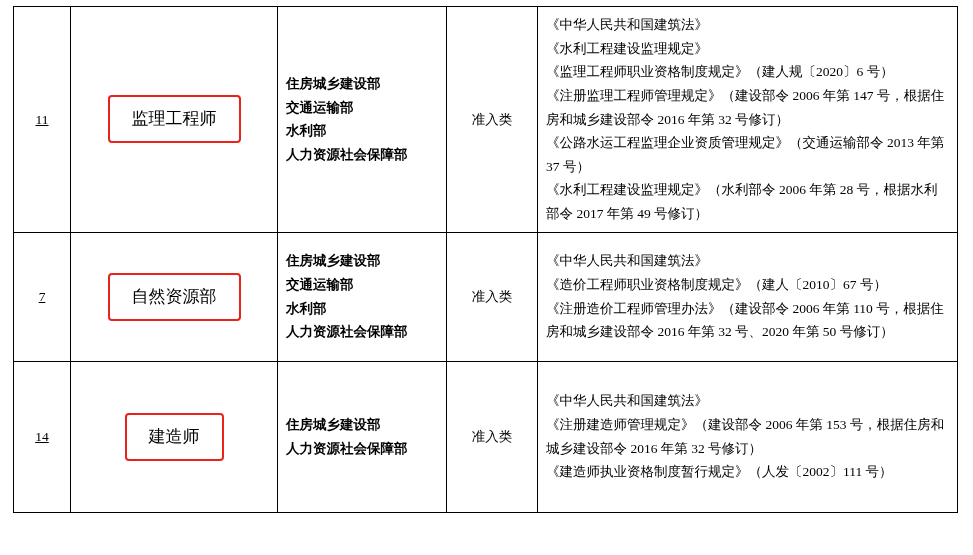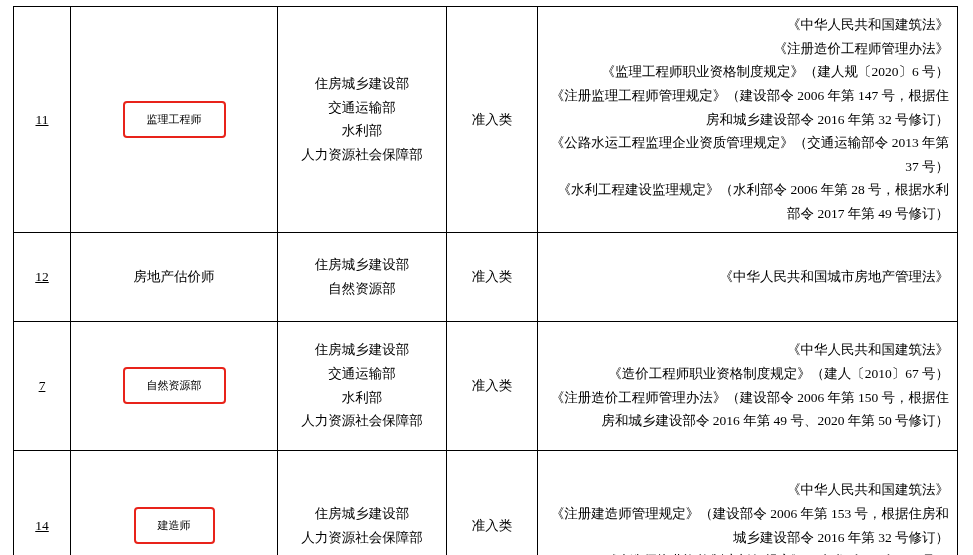--- a/index.html
+++ b/index.html
@@ -41,39 +41,39 @@
     font-size: 13.5px;
     text-decoration: underline;
   }
   td.col-name {
     width: 190px;
     text-align: center;
     position: relative;
   }
   td.col-dept {
     width: 152px;
-    text-align: center;
     line-height: 1.6;
+    font-weight: bold;
   }
   td.col-type {
     width: 74px;
     text-align: center;
     margin-top: 17px;
   }
   td.col-basis {
-    text-align: right;
+    text-align: left;
     line-height: 1.75;
   }
   .name-plain {
     display: inline-block;
     font-size: 13.5px;
   }
   .name-boxed {
     display: inline-block;
-    font-size: 11px;
+    font-size: 17px;
     border: 2px solid #e8231a;
     border-radius: 4px;
     padding: 7px 22px;
     background: transparent;
   }
   .dept-line {
     display: block;
     white-space: nowrap;
   }
   .basis-line {
@@ -99,57 +99,43 @@
         </td>
         <td class="col-dept">
           <span class="dept-line">住房城乡建设部</span>
           <span class="dept-line">交通运输部</span>
           <span class="dept-line">水利部</span>
           <span class="dept-line">人力资源社会保障部</span>
         </td>
         <td class="col-type">准入类</td>
         <td class="col-basis">
           <span class="basis-line">《中华人民共和国建筑法》</span>
-          <span class="basis-line">《注册造价工程师管理办法》</span>
+          <span class="basis-line">《水利工程建设监理规定》</span>
           <span class="basis-line">《监理工程师职业资格制度规定》（建人规〔2020〕6 号）</span>
           <span class="basis-line">《注册监理工程师管理规定》（建设部令 2006 年第 147 号，根据住房和城乡建设部令 2016 年第 32 号修订）</span>
           <span class="basis-line">《公路水运工程监理企业资质管理规定》（交通运输部令 2013 年第 37 号）</span>
           <span class="basis-line">《水利工程建设监理规定》（水利部令 2006 年第 28 号，根据水利部令 2017 年第 49 号修订）</span>
-        </td>
-      </tr>
-      <tr class="row-12">
-        <td class="col-no">12</td>
-        <td class="col-name">
-          <span class="name-plain">房地产估价师</span>
-        </td>
-        <td class="col-dept">
-          <span class="dept-line">住房城乡建设部</span>
-          <span class="dept-line">自然资源部</span>
-        </td>
-        <td class="col-type">准入类</td>
-        <td class="col-basis">
-          <span class="basis-line">《中华人民共和国城市房地产管理法》</span>
         </td>
       </tr>
       <tr class="row-13">
         <td class="col-no">7</td>
         <td class="col-name">
           <span class="name-boxed">自然资源部</span>
         </td>
         <td class="col-dept">
           <span class="dept-line">住房城乡建设部</span>
           <span class="dept-line">交通运输部</span>
           <span class="dept-line">水利部</span>
           <span class="dept-line">人力资源社会保障部</span>
         </td>
         <td class="col-type">准入类</td>
         <td class="col-basis">
           <span class="basis-line">《中华人民共和国建筑法》</span>
           <span class="basis-line">《造价工程师职业资格制度规定》（建人〔2010〕67 号）</span>
-          <span class="basis-line">《注册造价工程师管理办法》（建设部令 2006 年第 150 号，根据住房和城乡建设部令 2016 年第 49 号、2020 年第 50 号修订）</span>
+          <span class="basis-line">《注册造价工程师管理办法》（建设部令 2006 年第 110 号，根据住房和城乡建设部令 2016 年第 32 号、2020 年第 50 号修订）</span>
         </td>
       </tr>
       <tr class="row-14">
         <td class="col-no">14</td>
         <td class="col-name">
           <span class="name-boxed">建造师</span>
         </td>
         <td class="col-dept">
           <span class="dept-line">住房城乡建设部</span>
           <span class="dept-line">人力资源社会保障部</span>

